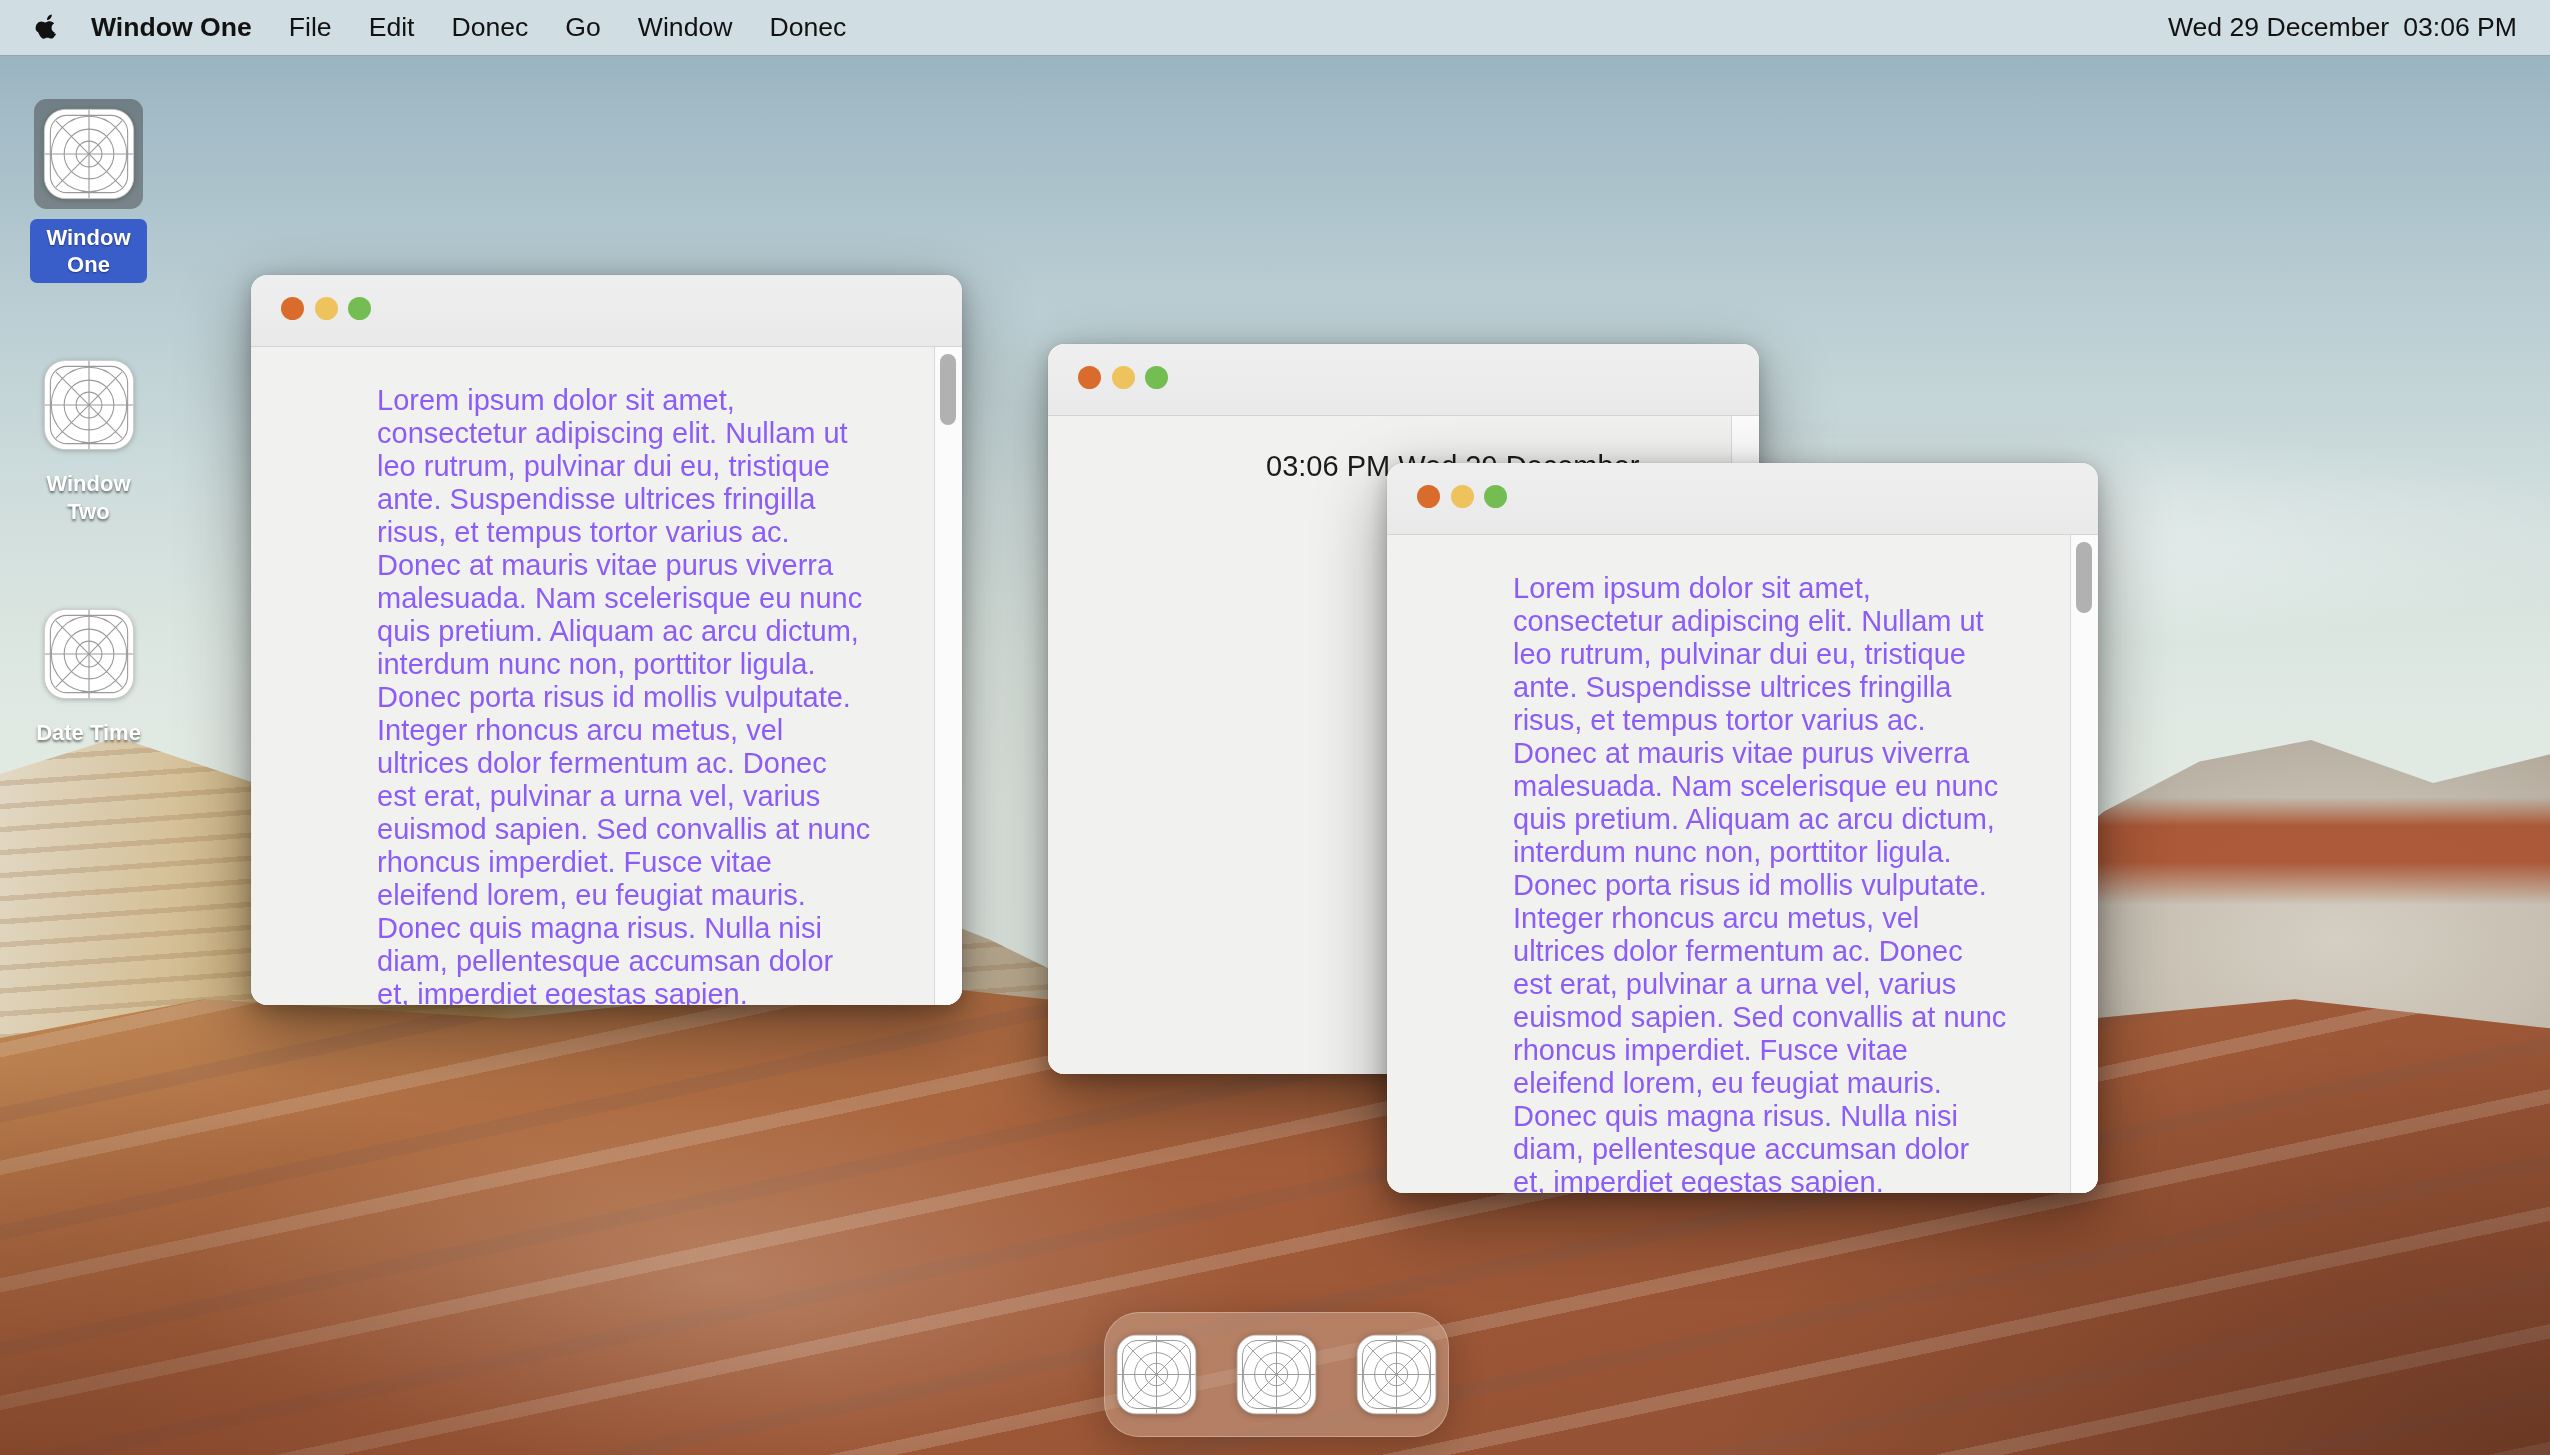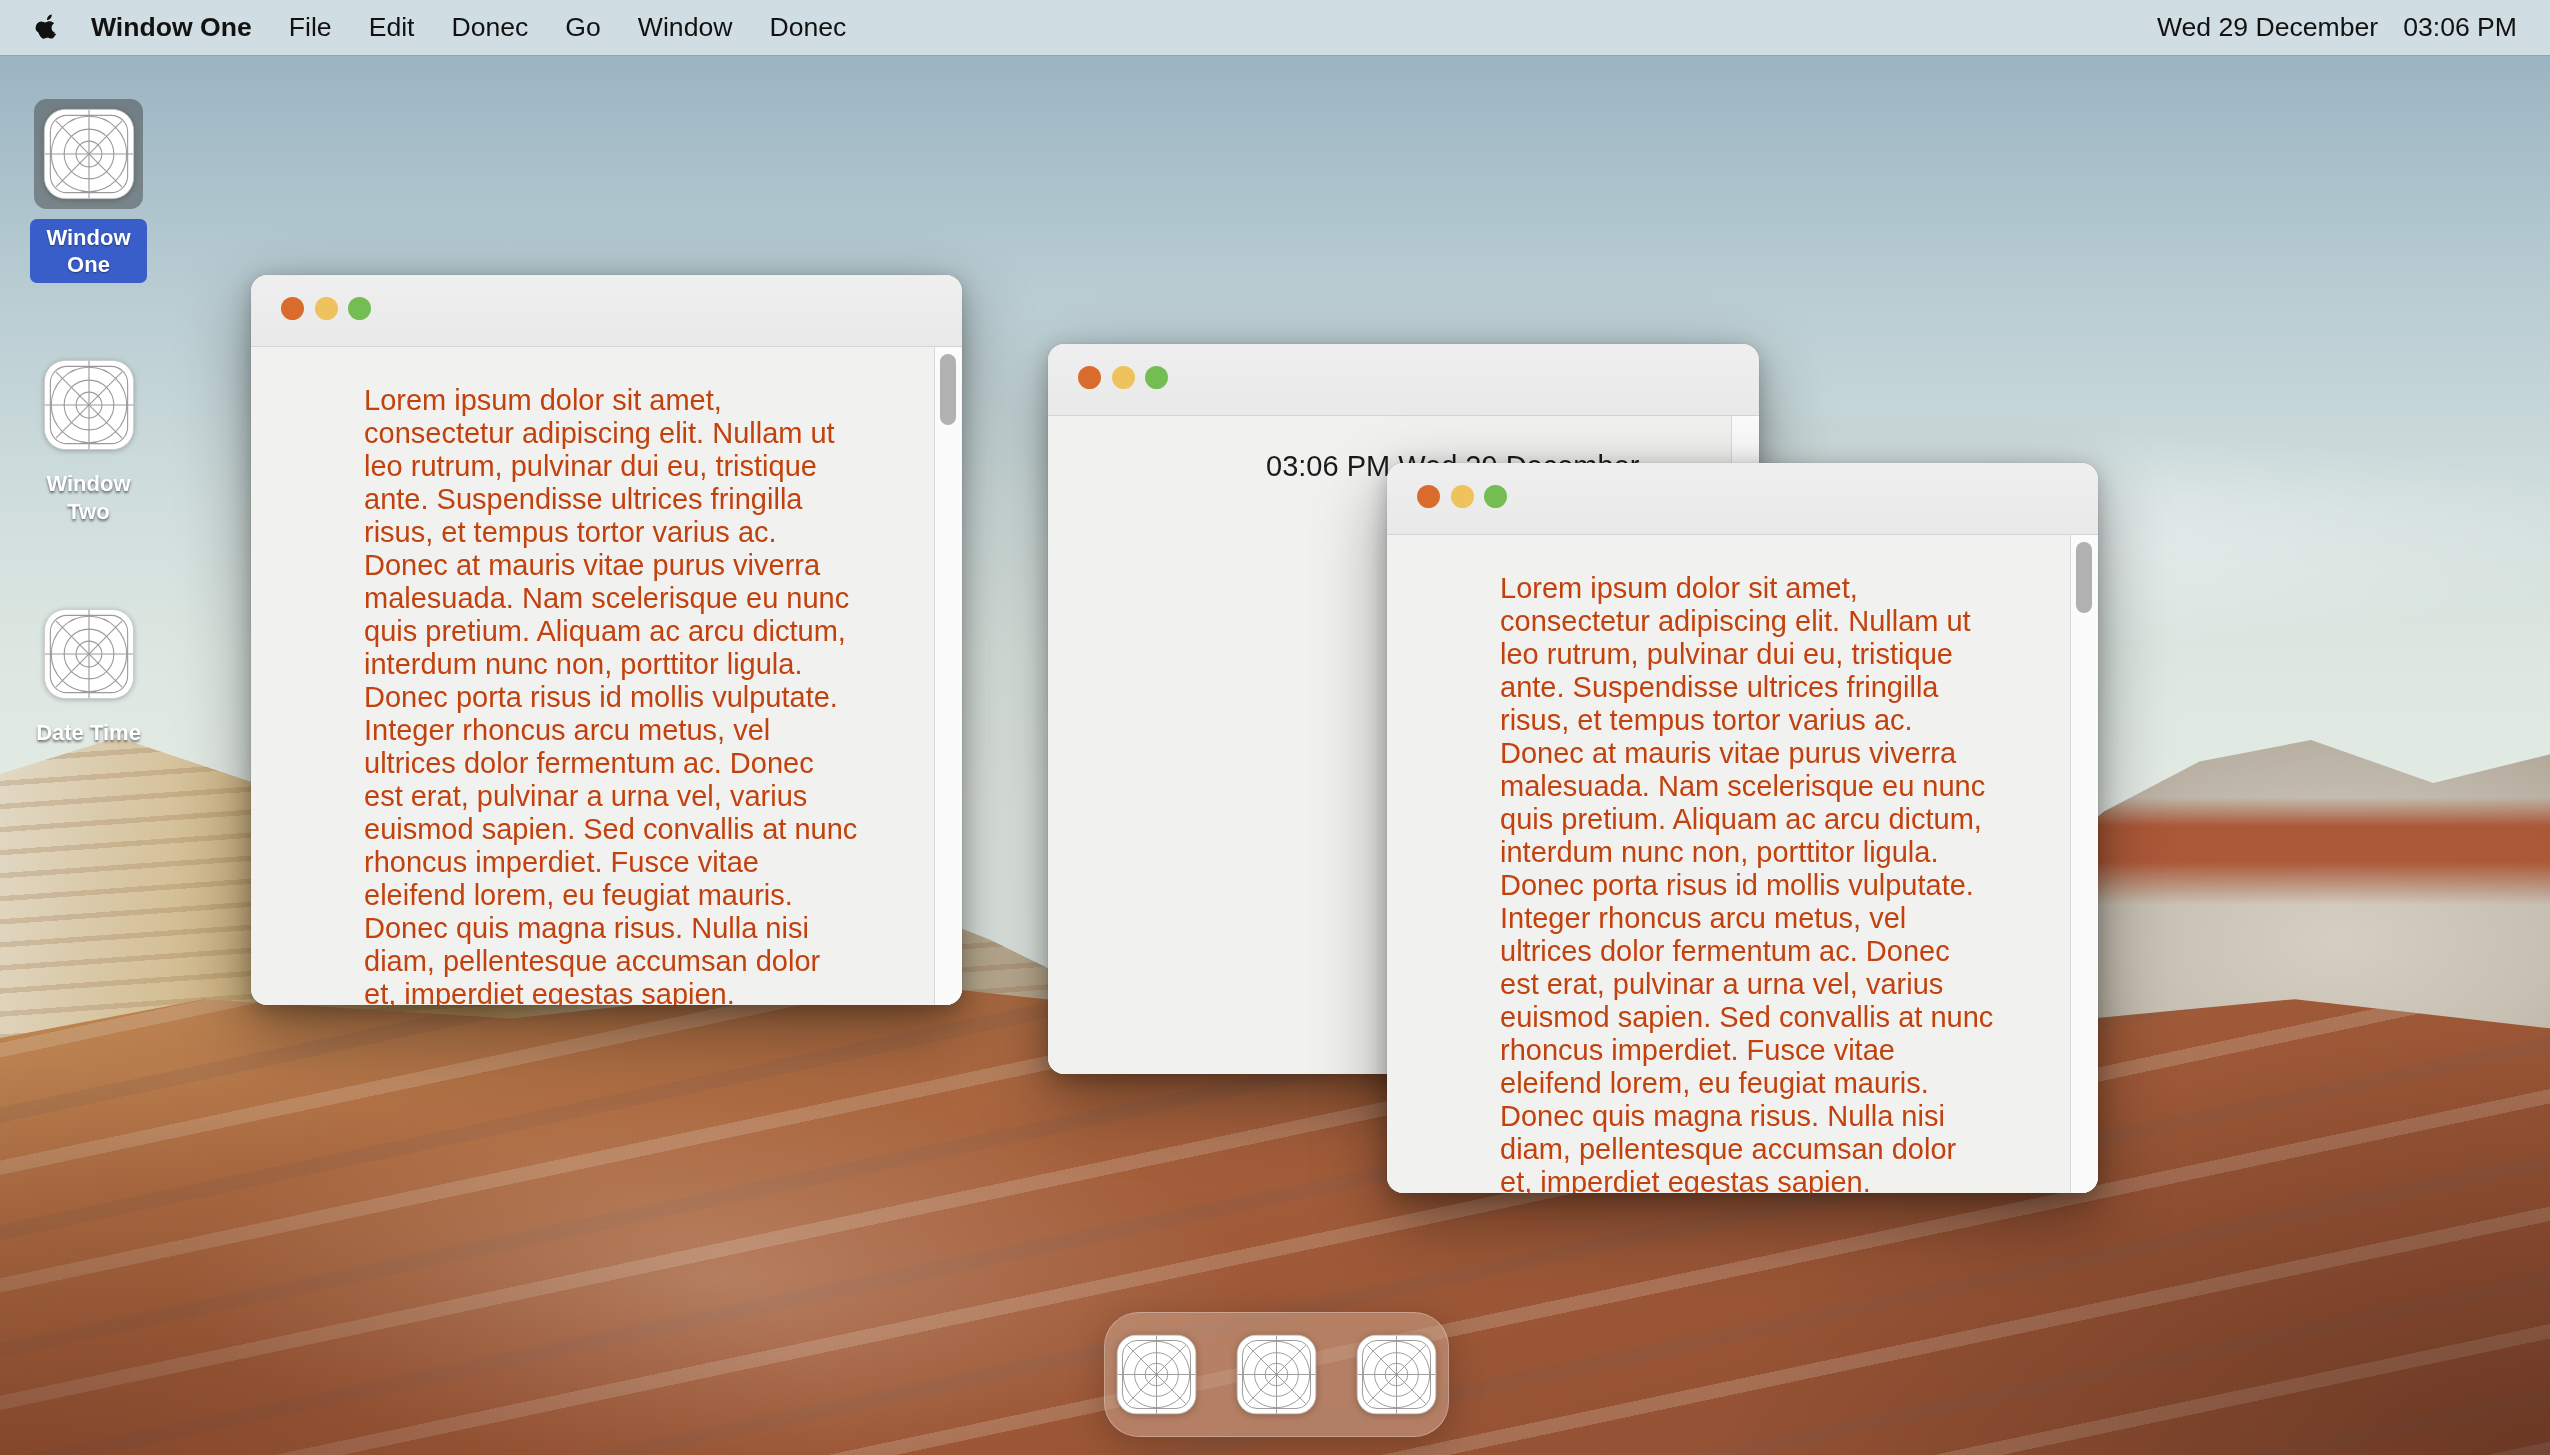--- a/index.html
+++ b/index.html
@@ -35,41 +35,41 @@
       radial-gradient(30% 18% at 28% 88%,rgba(235,225,210,0.25),rgba(0,0,0,0) 70%);}
 
   
   .menubar{position:absolute;left:0;top:0;width:2550px;height:55px;z-index:50;
     background:rgba(208,221,227,0.96);display:flex;align-items:center;
     font-size:26.6px;color:#121212;box-shadow:0 0.9px 0 rgba(0,0,0,0.08);}
   .menubar .apple{margin-left:35px;display:flex;align-items:center;}
   .menubar .appname{font-weight:bold;margin-left:32px;}
   .menubar .menus{display:flex;gap:37px;margin-left:37px;}
   .menubar .menu-item{white-space:nowrap;}
-  .menubar .right{margin-left:auto;display:flex;gap:25px;margin-right:33px;justify-content:space-between;}
+  .menubar .right{margin-left:auto;display:flex;gap:14px;margin-right:33px;justify-content:space-between;}
 
   
   .desk-item{position:absolute;left:30px;width:117px;z-index:5;display:flex;flex-direction:column;align-items:center;}
   .icon-plate{padding:8.9px;border-radius:12.4px;}
   .desk-item.selected .icon-plate{background:rgba(55,55,55,0.45);}
   .icon-glyph{width:92px;height:92px;display:block;filter:drop-shadow(0 1.8px 2.7px rgba(0,0,0,0.25));}
   .icon-label{margin-top:10.6px;font-size:22px;line-height:27.5px;font-weight:bold;color:#fff;
     text-align:center;text-shadow:0 1.8px 2.7px rgba(0,0,0,0.55);max-width:106px;}
   .desk-item.selected .icon-label{background:#3a5ec9;border-radius:7px;padding:4.4px 8.9px;text-shadow:0 0.9px 1.8px rgba(0,0,0,0.4);}
 
   
   .window{position:absolute;width:711px;height:730px;border-radius:16px;background:#f1f1f0;
     box-shadow:0 26.6px 71px rgba(0,0,0,0.38),0 5.3px 21px rgba(0,0,0,0.25),0 0 0.9px rgba(0,0,0,0.35);}
   .titlebar{position:absolute;left:0;top:0;right:0;height:71px;border-radius:16px 16px 0 0;
     background:linear-gradient(180deg,#efefef,#e9e9e9);border-bottom:0.9px solid #d4d4d4;}
   .lights{position:absolute;left:30px;top:22px;display:flex;gap:10.6px;}
   .light{width:23px;height:23px;border-radius:50%;}
   .win-content{position:absolute;left:0;top:72px;right:0;bottom:0;border-radius:0 0 16px 16px;
     background:#f1f1f0;overflow:hidden;}
-  .text-block{position:absolute;left:113px;top:37px;font-size:29px;line-height:33px;color:#c2410c;}
+  .text-block{position:absolute;left:126px;top:37px;font-size:29px;line-height:33px;color:#8b5cf6;}
   .text-line{white-space:nowrap;}
   .scrollbar{position:absolute;top:0;right:0;bottom:0;width:26.6px;background:#fbfbfb;border-left:0.9px solid #d9d9d9;}
   .scroll-thumb{position:absolute;left:4.4px;top:7px;width:16px;height:71px;border-radius:8px;background:#b1b1b1;}
   .clock-line{position:absolute;left:218px;top:34px;font-size:29px;color:#1b1b1b;white-space:nowrap;}
   #win1{left:251px;top:275px;z-index:10;}
   #win2{left:1048px;top:344px;z-index:20;}
   #win3{left:1387px;top:463px;z-index:30;}
 
   
   .dock{position:absolute;left:1104px;top:1312px;width:345px;height:125px;z-index:40;

